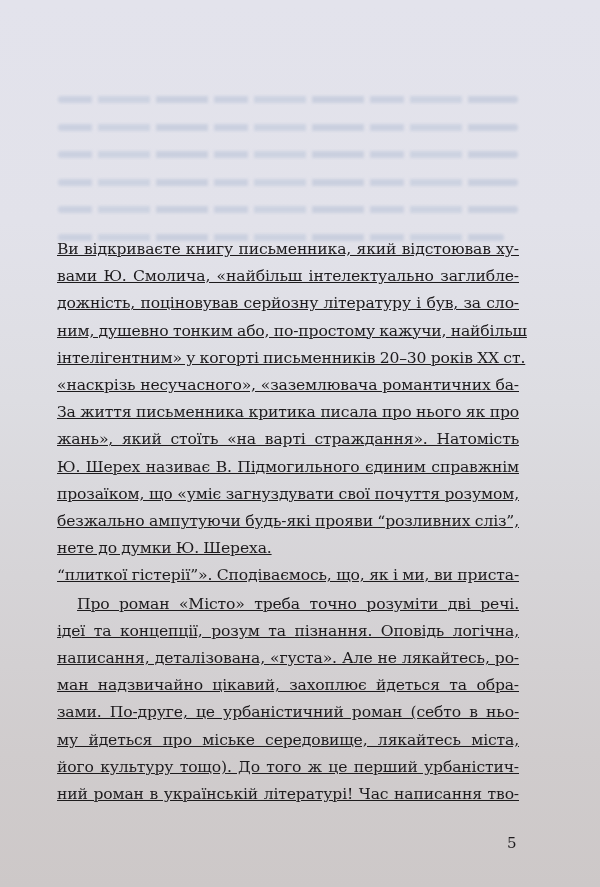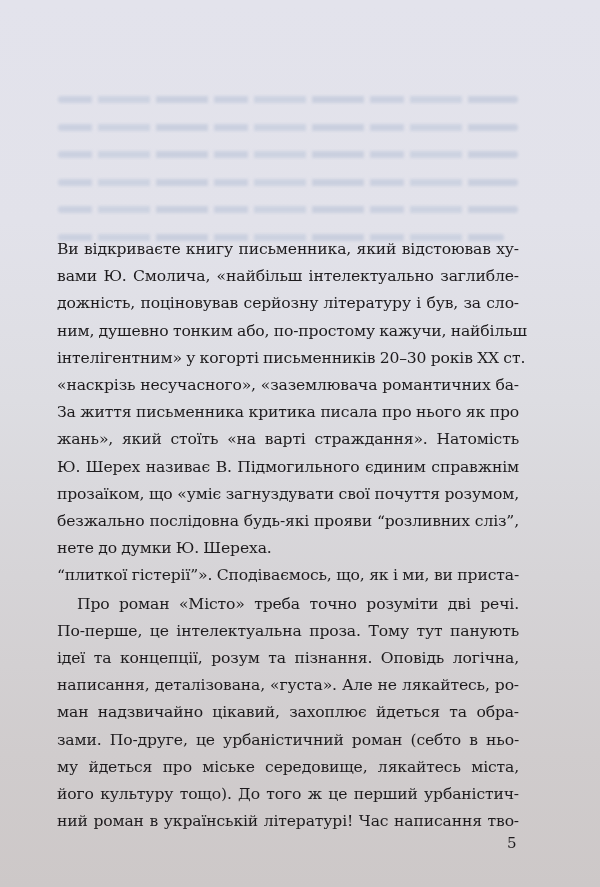--- a/index.html
+++ b/index.html
@@ -49,20 +49,21 @@
     .para {
       margin: 0;
       text-align: justify;
     }
     .line {
       display: block;
       text-align: justify;
       text-align-last: justify;
       white-space: nowrap;
       overflow: visible;
+      text-decoration: underline;
     }
     .line.last {
       text-align-last: left;
     }
     .para + .para {
       margin-top: 1px;
     }
     .indent {
       padding-left: 20px;
     }
@@ -94,27 +95,26 @@
       <span class="line">Ви відкриваєте книгу письменника, який відстоював ху-</span>
       <span class="line">вами Ю. Смолича, «найбільш інтелектуально заглибле-</span>
       <span class="line">дожність, поціновував серйозну літературу і був, за сло-</span>
       <span class="line">ним, душевно тонким або, по-простому кажучи, найбільш</span>
       <span class="line">інтелігентним» у когорті письменників 20–30 років XX ст.</span>
       <span class="line">«наскрізь несучасного», «заземлювача романтичних ба-</span>
       <span class="line">За життя письменника критика писала про нього як про</span>
       <span class="line">жань», який стоїть «на варті страждання». Натомість</span>
       <span class="line">Ю. Шерех називає В. Підмогильного єдиним справжнім</span>
       <span class="line">прозаїком, що «уміє загнуздувати свої почуття розумом,</span>
-      <span class="line">безжально послідовна будь-які прояви “розливних сліз”,</span>
+      <span class="line">безжально ампутуючи будь-які прояви “розливних сліз”,</span>
       <span class="line last">нете до думки Ю. Шереха.</span>
       <span class="line">“плиткої гістерії”». Сподіваємось, що, як і ми, ви приста-</span>
     </p>
     <p class="para">
       <span class="line indent">Про роман «Місто» треба точно розуміти дві речі.</span>
-      <span class="line">По-перше, це інтелектуальна проза. Тому тут панують</span>
       <span class="line">ідеї та концепції, розум та пізнання. Оповідь логічна,</span>
       <span class="line">написання, деталізована, «густа». Але не лякайтесь, ро-</span>
       <span class="line">ман надзвичайно цікавий, захоплює йдеться та обра-</span>
       <span class="line">зами. По-друге, це урбаністичний роман (себто в ньо-</span>
       <span class="line">му йдеться про міське середовище, лякайтесь міста,</span>
       <span class="line">його культуру тощо). До того ж це перший урбаністич-</span>
       <span class="line">ний роман в українській літературі! Час написання тво-</span>
     </p>
   </div>
 

